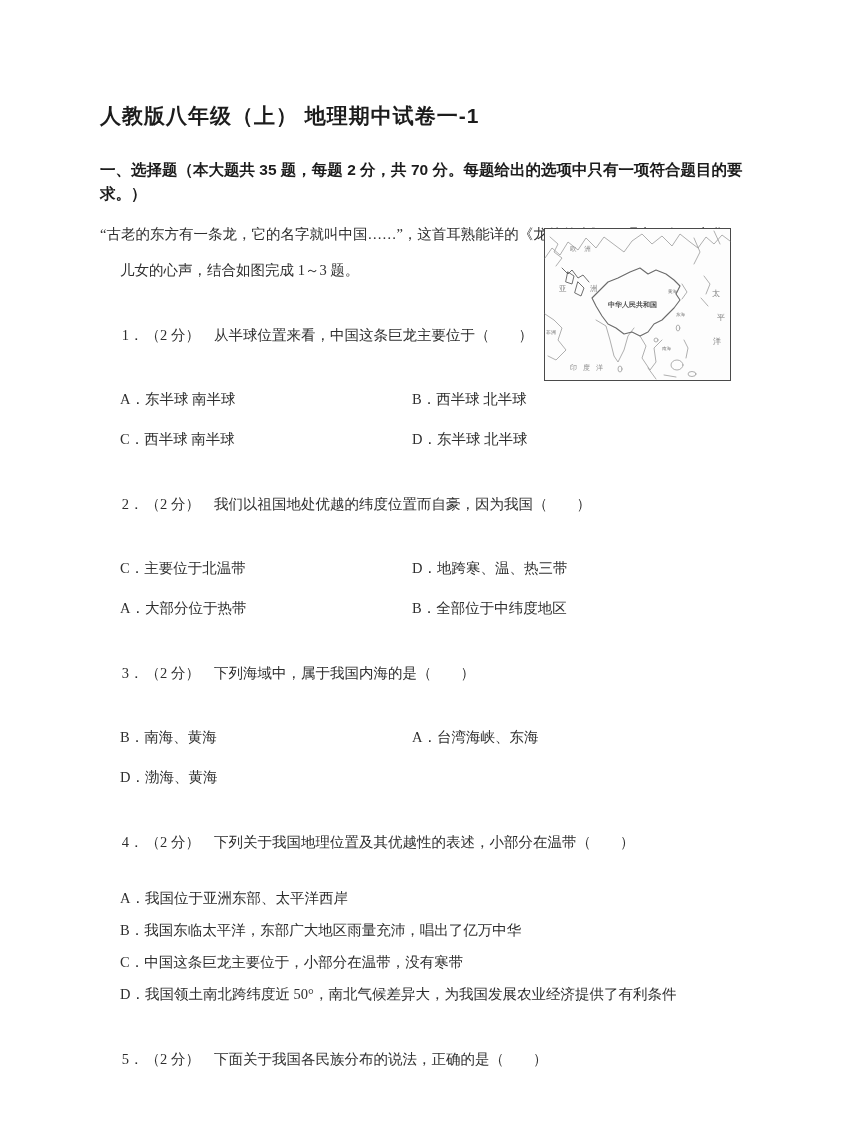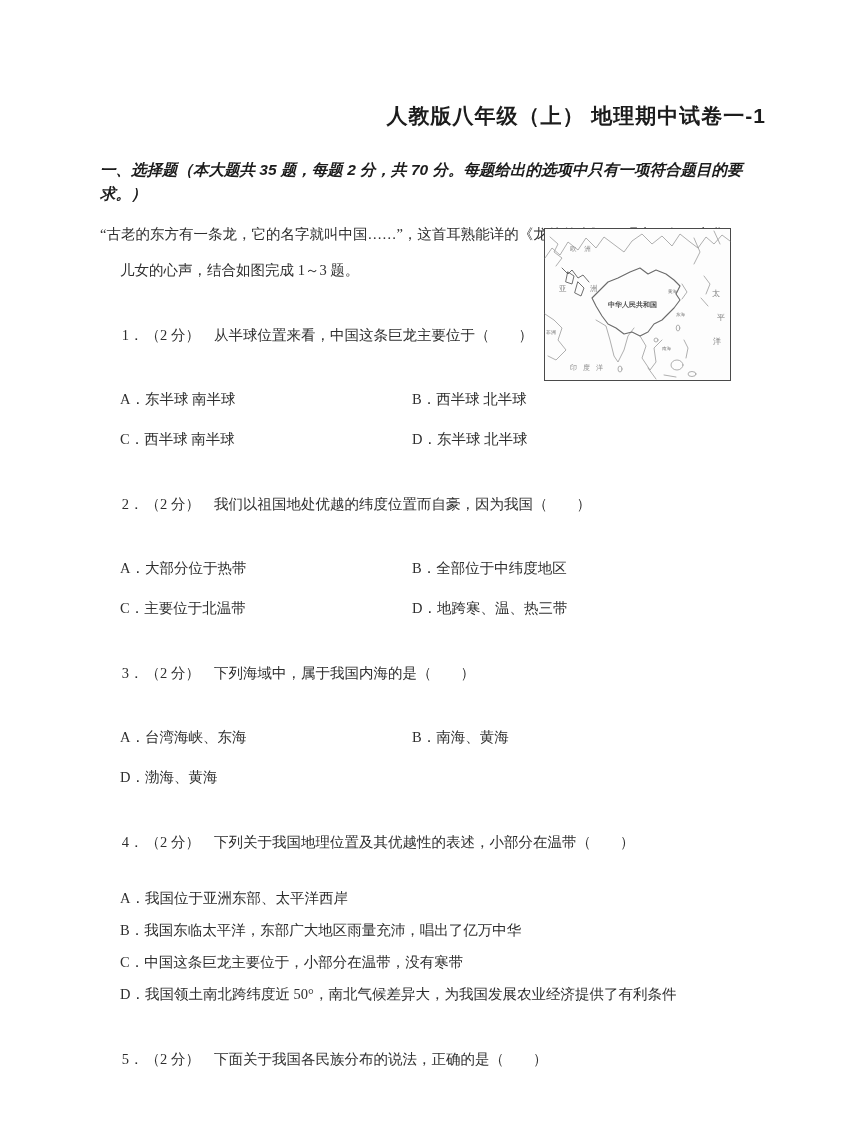--- a/index.html
+++ b/index.html
@@ -12,29 +12,28 @@
   .page {
     position: relative;
     width: 866px; height: 1122px;
     background: #ffffff;
     padding: 100px 100px 0 100px;
     overflow: hidden;
   }
   .title {
     font-family: "Liberation Sans", "DejaVu Sans", sans-serif;
     font-size: 21px; font-weight: 700; color: #1c1c1c;
-    text-align: right; line-height: 32px;
+    text-align: left; line-height: 32px;
     letter-spacing: 1px;
   }
   .section-header {
     font-family: "Liberation Sans", "DejaVu Sans", sans-serif;
     font-size: 15.5px; font-weight: 700; color: #1c1c1c;
     line-height: 24px; margin-top: 26px;
     white-space: pre-wrap;
-    font-style: italic;
   }
   .intro { font-size: 14.5px; line-height: 24px; white-space: pre-wrap; }
   .intro.l1 { margin-top: 16px; }
   .intro.l2 { margin-top: 12px; padding-left: 20px; }
   .qstem { margin-top: 17px; font-size: 14.5px; line-height: 24px; white-space: pre-wrap; }
   .qstem .qscore { margin: 0 14px 0 2px; }
   .optrow { margin-top: 16px; padding-left: 20px; display: flex; }
   .opt { font-size: 14.5px; line-height: 24px; white-space: pre-wrap; }
   .optrow.two .opt:first-child { width: 292px; flex: 0 0 292px; }
   .optrow.two .opt:last-child { flex: 1; }
@@ -122,36 +121,36 @@
       <span class="opt">C．西半球 南半球</span>
       <span class="opt">D．东半球 北半球</span>
     </div>
   </div>
 
   <div>
     <div class="qstem">
       <span class="qnum">2．</span><span class="qscore">（2 分）</span><span class="qtext">我们以祖国地处优越的纬度位置而自豪，因为我国（　　）</span>
     </div>
     <div class="optrow two">
+      <span class="opt">C．主要位于北温带</span>
+      <span class="opt">D．地跨寒、温、热三带</span>
+    </div>
+    <div class="optrow two">
       <span class="opt">A．大部分位于热带</span>
       <span class="opt">B．全部位于中纬度地区</span>
-    </div>
-    <div class="optrow two">
-      <span class="opt">C．主要位于北温带</span>
-      <span class="opt">D．地跨寒、温、热三带</span>
     </div>
   </div>
 
   <div>
     <div class="qstem">
       <span class="qnum">3．</span><span class="qscore">（2 分）</span><span class="qtext">下列海域中，属于我国内海的是（　　）</span>
     </div>
     <div class="optrow two">
+      <span class="opt">B．南海、黄海</span>
       <span class="opt">A．台湾海峡、东海</span>
-      <span class="opt">B．南海、黄海</span>
     </div>
     <div class="optrow two">
       <span class="opt">D．渤海、黄海</span>
     </div>
   </div>
 
   <div>
     <div class="qstem">
       <span class="qnum">4．</span><span class="qscore">（2 分）</span><span class="qtext">下列关于我国地理位置及其优越性的表述，小部分在温带（　　）</span>
     </div>

